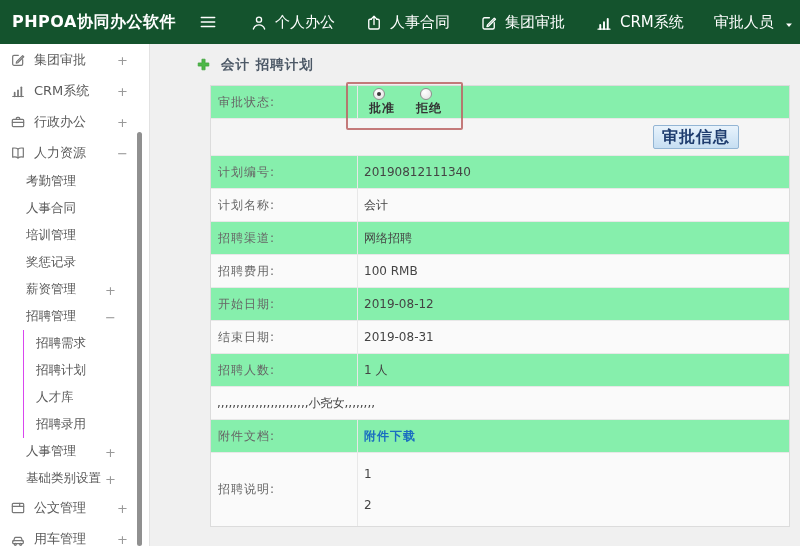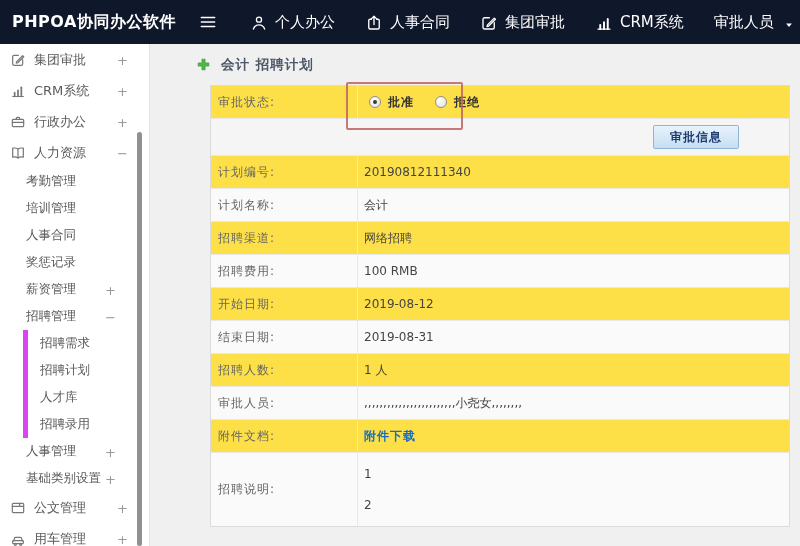--- a/index.html
+++ b/index.html
@@ -4,83 +4,83 @@
 <style>
   html,body{margin:0;padding:0;}
   body{
     width:800px;height:546px;overflow:hidden;position:relative;
     font-family:"DejaVu Sans","Liberation Sans",sans-serif;
     background:#f0f0f0;
   }
   
   .topbar{
     position:absolute;left:0;top:0;width:800px;height:44px;
-    background:#0f172a;display:flex;align-items:center;color:#fff;z-index:3;
+    background:#14532d;display:flex;align-items:center;color:#fff;z-index:3;
   }
   .brand{margin-left:12px;font-size:16px;font-weight:bold;letter-spacing:.5px;white-space:nowrap;}
   .hamburger{margin-left:22px;display:flex;align-items:center;cursor:pointer;}
   .topnav{display:flex;align-items:center;margin-left:32px;}
   .nav-item{display:flex;align-items:flex-end;margin-right:30px;font-size:15px;cursor:pointer;white-space:nowrap;}
   .nav-item .nav-ic{display:flex;margin-right:7px;}
   .nav-item .caret{display:flex;margin-left:8px;}
   
   .sidebar{
     position:absolute;left:0;top:44px;width:149px;height:502px;background:#ffffff;
     border-right:1px solid #e2e2e2;overflow:hidden;z-index:2;
   }
   .side-item{position:relative;display:flex;align-items:center;color:#5a5a5a;cursor:pointer;box-sizing:border-box;}
   .side-item .side-icon{display:flex;margin-right:8px;color:#777;}
   .lvl1{height:31px;padding-left:10px;font-size:13px;}
   .lvl2{height:27px;padding-left:26px;font-size:12.5px;}
-  .lvl3{height:27px;padding-left:12px;margin-left:23px;border-left:5px solid #d946ef;font-size:12.5px;}
+  .lvl3{height:27px;padding-left:12px;margin-left:23px;border-left:1px solid #d946ef;font-size:12.5px;}
   .toggle{position:absolute;color:#999;font-size:13px;top:50%;transform:translateY(-50%);}
   .lvl1 .toggle{right:21px;}
   .lvl2 .toggle{right:33px;}
   .scroll-thumb{
     position:absolute;left:137px;top:132px;width:5px;height:414px;
     background:#909090;border-radius:3px;z-index:4;cursor:pointer;
   }
   
   .main{position:absolute;left:150px;top:44px;width:650px;height:502px;border-radius:29px;}
   .title-row{height:41px;display:flex;align-items:center;padding-left:46px;}
   .add-icon{display:flex;margin-right:10px;cursor:pointer;}
   .page-title{font-size:13.5px;font-weight:bold;color:#4c5866;letter-spacing:1px;}
   .panel{
     position:absolute;left:60px;top:41px;width:580px;background:#fff;
     border:1px solid #dcdcdc;box-sizing:border-box;
   }
-  .row{display:flex;border-bottom:1px solid #e8e8e8;box-sizing:border-box;background:#fde047;}
+  .row{display:flex;border-bottom:1px solid #e8e8e8;box-sizing:border-box;background:#86efac;}
   .row:last-child{border-bottom:none;}
   .label-cell{
     width:147px;flex:0 0 147px;border-right:1px solid #e8e8e8;display:flex;align-items:center;
     padding-left:7px;color:#666;font-size:12px;box-sizing:border-box;letter-spacing:1px;
   }
   .value-cell{flex:1;display:flex;align-items:center;padding-left:6px;color:#444;font-size:12px;box-sizing:border-box;}
   .row-status{height:33px;}
   .row-btn{height:37px;background:#f5f5f5;justify-content:flex-end;align-items:center;padding-right:50px;display:flex;}
   .row-data{height:33px;}
   .row-alt{background:#fafafa;}
   .row-tall{height:73px;}
   .row-tall .value-cell{flex-direction:column;align-items:flex-start;justify-content:center;}
   .ml-line{line-height:31px;}
   
-  .radio-opt{display:flex;align-items:center;margin-left:5px;margin-right:16px;cursor:pointer;}
+  .radio-opt{display:flex;align-items:center;margin-left:5px;margin-right:16px;cursor:pointer;flex-direction:column;}
   .radio{
     width:12px;height:12px;border-radius:50%;border:1px solid #8f8f8f;box-sizing:border-box;
     background:radial-gradient(circle at 35% 30%,#ffffff,#e0e0e0);position:relative;margin-right:7px;
   }
   .radio.checked::after{
     content:"";position:absolute;left:3px;top:3px;width:4px;height:4px;border-radius:50%;background:#3a3a3a;
   }
   .radio-label{font-size:12px;color:#333;font-weight:bold;letter-spacing:1px;}
   
   .approve-btn{
-    min-width:68px;height:24px;font-size:12px;font-weight:bold;color:#1e3c6e;letter-spacing:1px;
+    min-width:68px;height:24px;font-size:16px;font-weight:bold;color:#1e3c6e;letter-spacing:1px;
     background:linear-gradient(#e8f3fc,#c6def2);border:1px solid #93b5d4;border-radius:2px;
-    cursor:pointer;font-family:inherit;padding:0 16px;
+    cursor:pointer;font-family:inherit;padding:0 8px;
   }
   .file-link{color:#1a6ec0;font-weight:bold;cursor:pointer;text-decoration:none;letter-spacing:1px;}
   
   .red-box{
     position:absolute;left:346px;top:82px;width:113px;height:44px;
     border:2px solid rgba(187,100,100,.85);border-radius:2px;pointer-events:none;z-index:6;
   }
 </style>
 </head>
 <body>
@@ -183,24 +183,24 @@
           <path d="M12 6v13.4"></path>
         </svg>
       </span>
       <span>人力资源</span>
       <span class="toggle">−</span>
     </div>
     <div class="side-item lvl2">
       <span>考勤管理</span>
     </div>
     <div class="side-item lvl2">
+      <span>人事合同</span>
+    </div>
+    <div class="side-item lvl2">
       <span>培训管理</span>
-    </div>
-    <div class="side-item lvl2">
-      <span>人事合同</span>
     </div>
     <div class="side-item lvl2">
       <span>奖惩记录</span>
     </div>
     <div class="side-item lvl2">
       <span>薪资管理</span>
       <span class="toggle">+</span>
     </div>
     <div class="side-item lvl2">
       <span>招聘管理</span>
@@ -299,21 +299,20 @@
       </div>
       <div class="row row-data row-alt">
         <div class="label-cell">结束日期:</div>
         <div class="value-cell">2019-08-31</div>
       </div>
       <div class="row row-data">
         <div class="label-cell">招聘人数:</div>
         <div class="value-cell">1 人</div>
       </div>
       <div class="row row-data row-alt">
-        <div class="label-cell">审批人员:</div>
         <div class="value-cell">,,,,,,,,,,,,,,,,,,,,,,,,小尧女,,,,,,,,</div>
       </div>
       <div class="row row-data">
         <div class="label-cell">附件文档:</div>
         <div class="value-cell">
           <a class="file-link" href="#">附件下载</a>
         </div>
       </div>
       <div class="row row-data row-alt row-tall">
         <div class="label-cell">招聘说明:</div>

